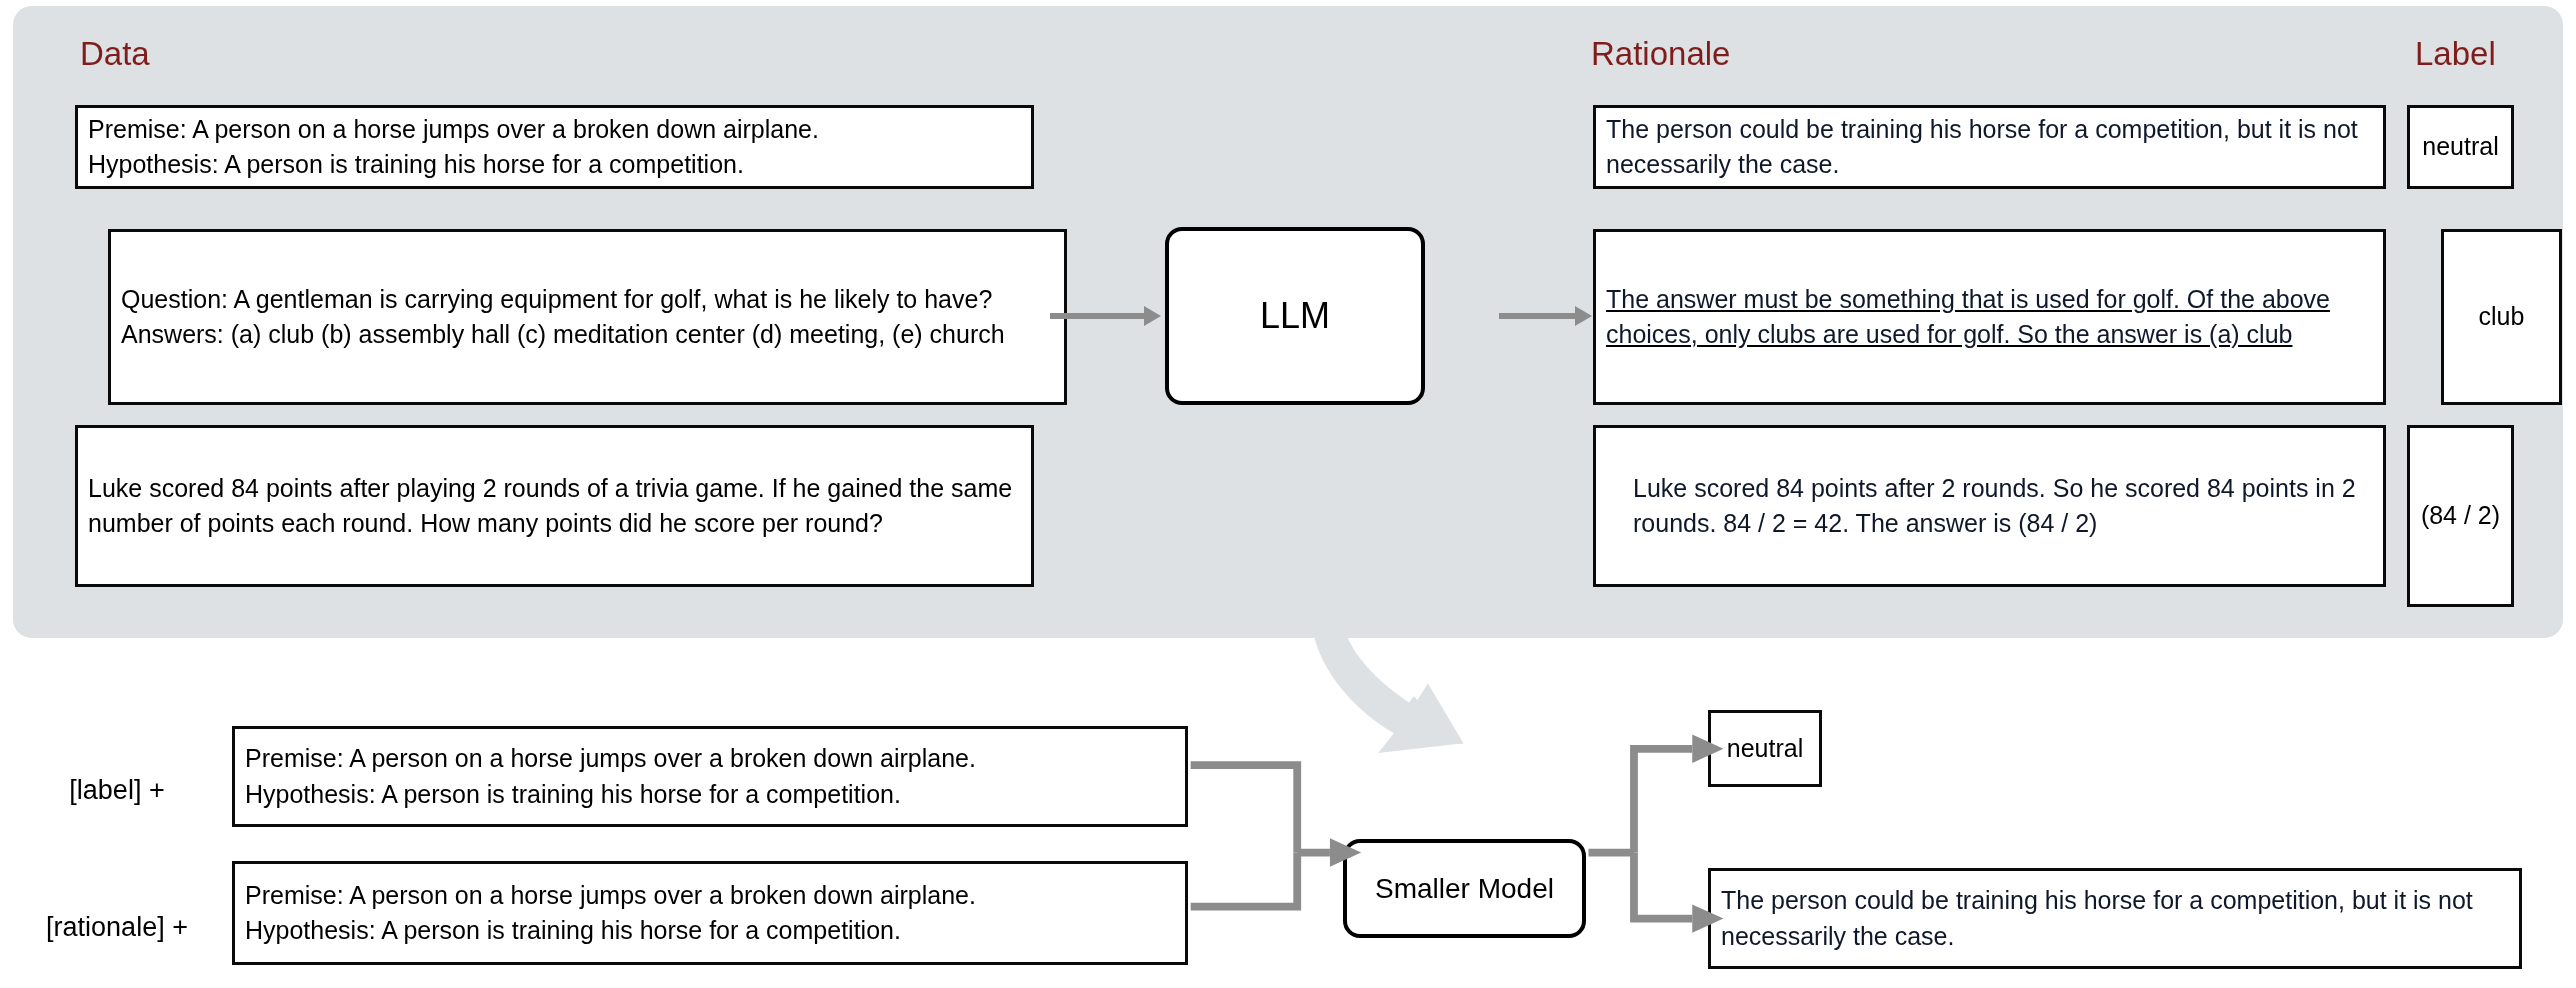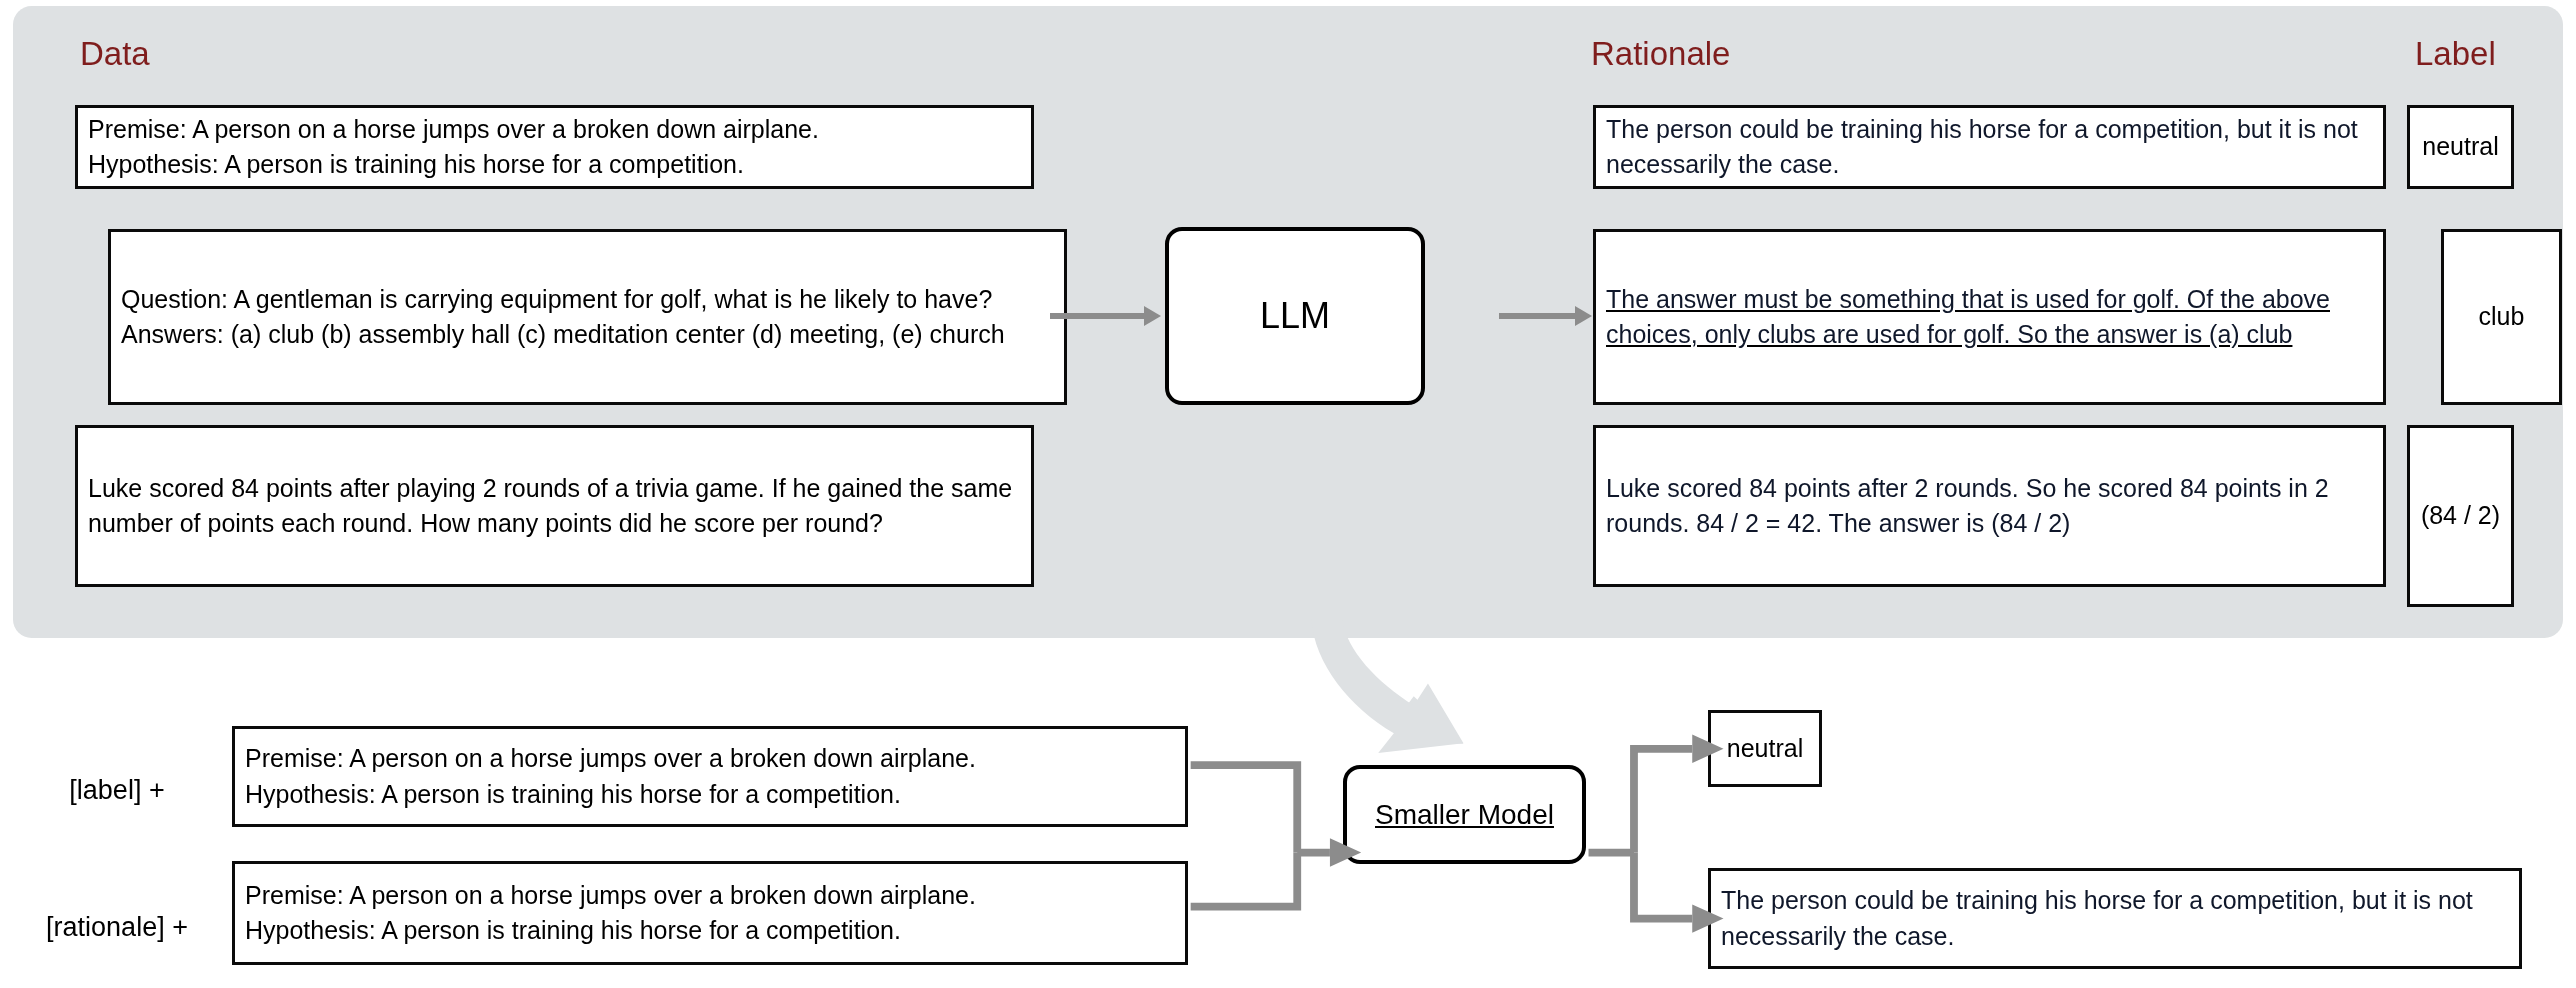--- a/index.html
+++ b/index.html
@@ -137,21 +137,21 @@
 <div class="harrow" style="left:1499px; top:313px; width:77px;"></div>
 
 <div class="wbox blue" style="left:1593px; top:105px; width:793px; height:84px;">
   <div class="txt">The person could be training his horse for a competition, but it is not necessarily the case.</div>
 </div>
 
 <div class="wbox blue" style="left:1593px; top:229px; width:793px; height:176px;text-decoration:underline;">
   <div class="txt">The answer must be something that is used for golf. Of the above choices, only clubs are used for golf. So the answer is (a) club</div>
 </div>
 
-<div class="wbox blue" style="left:1593px; top:425px; width:793px; height:162px;">
+<div class="wbox blue" style="left:1593px; top:425px; width:793px; height:162px;padding-left:27px;">
   <div class="txt">Luke scored 84 points after 2 rounds. So he scored 84 points in 2 rounds. 84 / 2 = 42. The answer is (84 / 2)</div>
 </div>
 
 <div class="wbox center" style="left:2407px; top:105px; width:107px; height:84px;">
   <div class="txt">neutral</div>
 </div>
 
 <div class="wbox center" style="left:2407px; top:229px; width:121px; height:176px;margin-left:34px;">
   <div class="txt">club</div>
 </div>
@@ -183,21 +183,21 @@
 <div class="wbox" style="left:232px; top:726px; width:956px; height:101px;">
   <div class="txt" style="white-space: pre-line;">Premise: A person on a horse jumps over a broken down airplane.
 Hypothesis: A person is training his horse for a competition.</div>
 </div>
 
 <div class="wbox" style="left:232px; top:861px; width:956px; height:104px;">
   <div class="txt" style="white-space: pre-line;">Premise: A person on a horse jumps over a broken down airplane.
 Hypothesis: A person is training his horse for a competition.</div>
 </div>
 
-<div class="rbox small" style="left:1343px; top:765px; width:243px; height:99px;text-decoration:underline;">
+<div class="rbox small" style="left:1343px; top:839px; width:243px; height:99px;">
   <div class="lbl">Smaller Model</div>
 </div>
 
 <div class="wbox center" style="left:1708px; top:710px; width:114px; height:77px;">
   <div class="txt">neutral</div>
 </div>
 
 <div class="wbox blue" style="left:1708px; top:868px; width:814px; height:101px;">
   <div class="txt">The person could be training his horse for a competition, but it is not necessarily the case.</div>
 </div>

